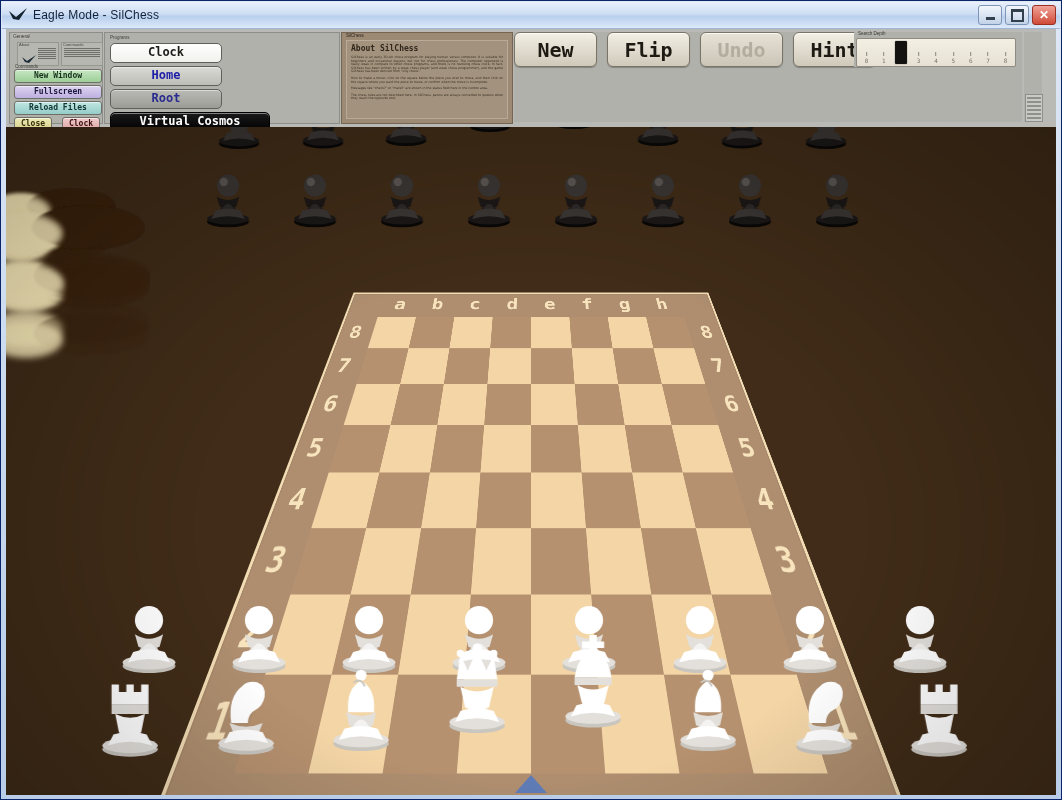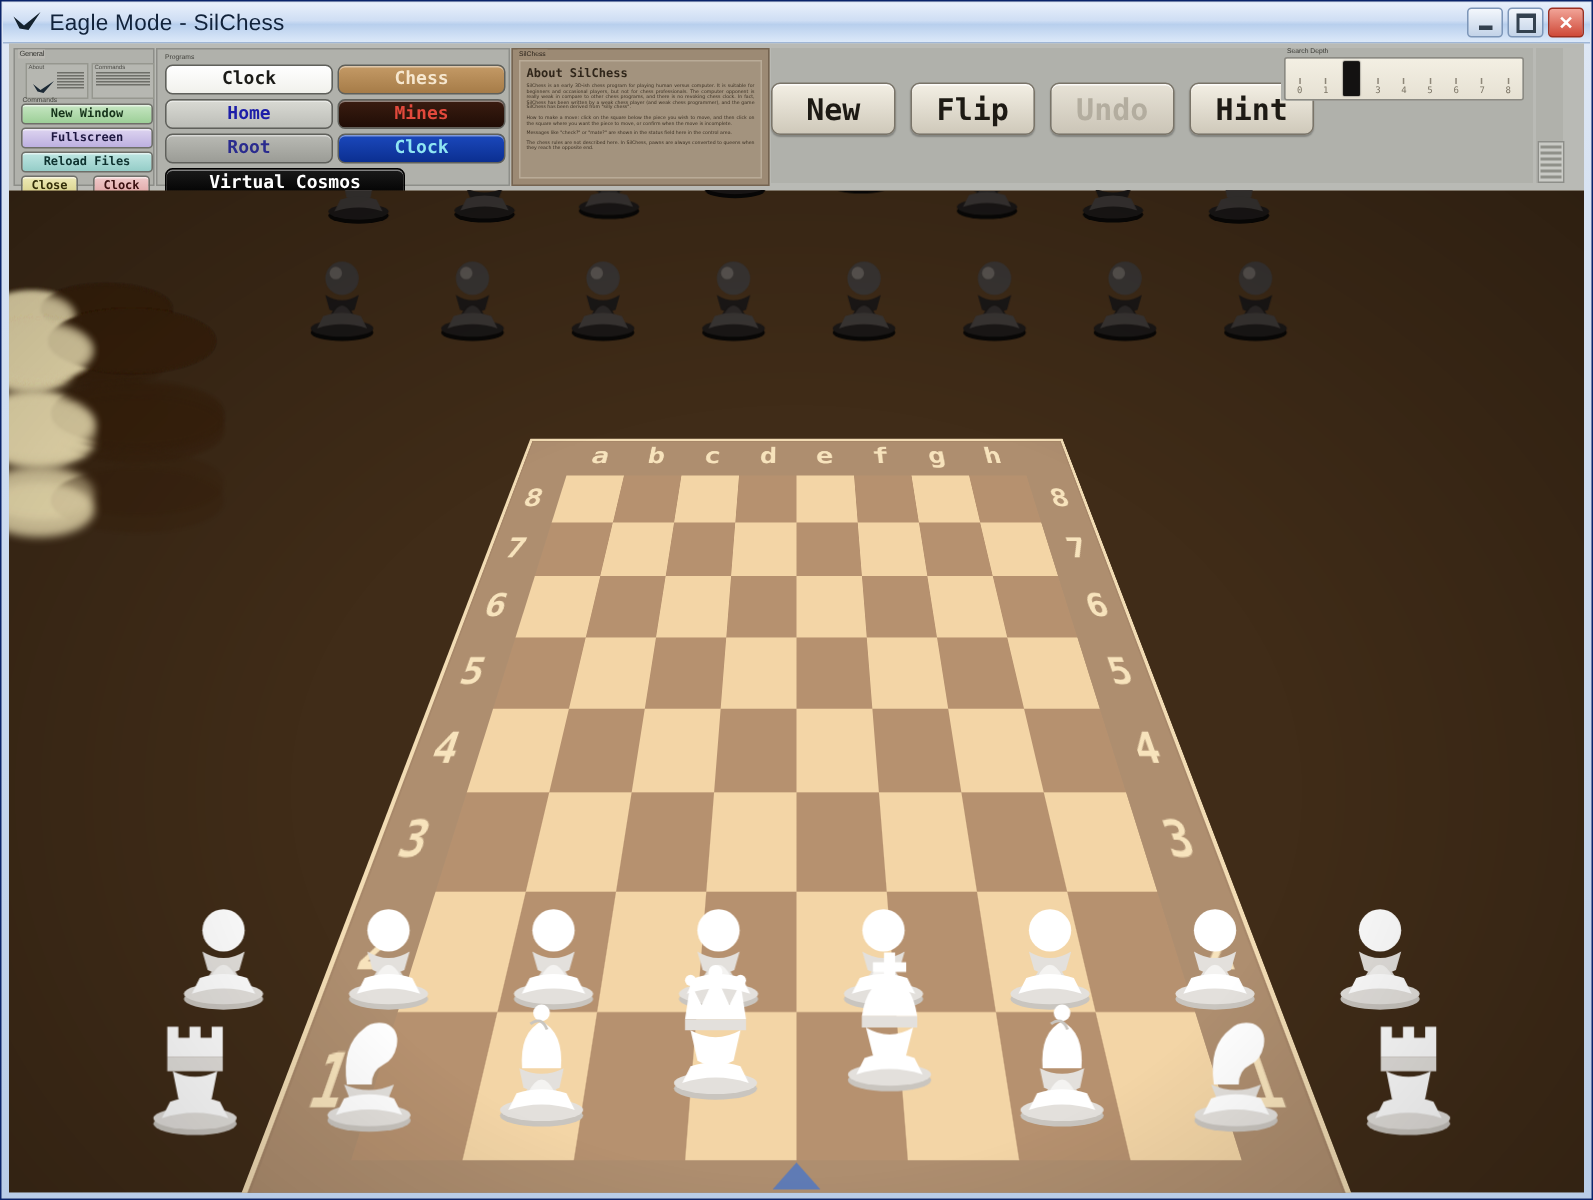--- a/index.html
+++ b/index.html
@@ -6,21 +6,21 @@
   body{font-family:"Liberation Sans",sans-serif;}
   #app{position:relative;width:1062px;height:800px;overflow:hidden;background:#cfd6e0;}
 
   
   .winframe{position:absolute;inset:0;border:1px solid #0a246a;background:linear-gradient(180deg,#dfe8f5 0%,#cddcf0 40%,#b9cde8 100%);}
   .titlebar{position:absolute;left:1px;top:1px;right:1px;height:26px;
      background:linear-gradient(180deg,#e8f0fb 0%,#cfdef4 45%,#b8cfed 55%,#dce9f9 100%);
      display:flex;align-items:center;border-bottom:1px solid #9fb6d6;}
   .titleicon{width:22px;height:20px;margin-left:5px;position:relative;flex:none;}
   .titleicon svg{display:block;}
-  .titletext{font-size:15px;color:#11223a;margin-left:4px;letter-spacing:.2px;}
+  .titletext{font-size:12px;color:#11223a;margin-left:4px;letter-spacing:.2px;}
   .winbtns{position:absolute;right:4px;top:3px;display:flex;gap:3px;}
   .wb{width:22px;height:18px;border:1px solid #7d96b8;border-radius:3px;
       background:linear-gradient(180deg,#f3f7fc,#c3d3e8);display:flex;align-items:center;justify-content:center;}
   .wb i{display:block;background:#33414f;}
   .wb.min i{width:9px;height:3px;margin-top:6px;}
   .wb.max i{width:9px;height:8px;background:transparent;border:2px solid #33414f;border-top-width:3px;}
   .wb.close{background:linear-gradient(180deg,#f1a397,#cf4a38);border-color:#9c2f20;}
   .wb.close span{color:#fff;font-size:12px;font-weight:bold;line-height:1;font-family:"Liberation Sans",sans-serif;}
 
   
@@ -76,21 +76,21 @@
   #pAboutChess{left:335px;top:3px;width:170px;height:90px;background:#9c8a74;border:1px solid #756451;}
   .cap-silchess{position:absolute;left:3px;top:0px;font-size:4.5px;color:#2b231a;line-height:6px;background:#9c8a74;padding:0 1px;}
   .aboutbox{position:absolute;left:4px;top:7px;right:4px;bottom:4px;background:#a3937e;border:1px solid #b9ab97;}
   .abouthdr{font-family:"DejaVu Sans Mono",monospace;font-size:8px;font-weight:bold;color:#30261a;margin:3px 0 3px 4px;}
   .abouttext{margin:0 4px;}
   .abouttext p{margin:0 0 3px 0;font-size:3.1px;line-height:3.6px;color:#3a2f22;
      font-family:"DejaVu Sans",sans-serif;text-align:justify;}
 
   
   #pCtrl{left:508px;top:3px;width:508px;height:90px;background:#b0b1ab;border:none;}
-  .ctlbtns{position:absolute;left:0;top:0;display:flex;gap:10px;margin-top:23px;}
+  .ctlbtns{position:absolute;left:0;top:0;display:flex;gap:10px;}
   .cbtn{width:81px;height:33px;border-radius:6px;border:1px solid #7a7468;
      background:linear-gradient(180deg,#f3efe4,#cfc9ba);
      font-family:"DejaVu Sans Mono",monospace;font-size:20px;font-weight:bold;color:#1d1a14;
      display:flex;align-items:center;justify-content:center;
      box-shadow:inset 0 1px 0 rgba(255,255,255,.8), 0 1px 1px rgba(0,0,0,.25);}
   .cbtn.disabled{color:#b3ad9f;background:linear-gradient(180deg,#e7e2d6,#cbc5b7);}
 
   .sliderbox{position:absolute;left:340px;top:0px;width:164px;height:35px;background:#b0b1ab;}
   .slider-cap{position:absolute;left:4px;top:-1px;font-size:4.5px;color:#3a3a35;line-height:6px;}
   .slider-track{position:absolute;left:2px;top:6px;right:2px;height:27px;border:1px solid #8b8a83;
@@ -224,25 +224,20 @@
       </div>
 
       <div class="panel" id="pPrograms">
         <div class="cap-programs">Programs</div>
         <div class="progcol colA">
           <div class="pbtn b-help">Clock</div>
           <div class="pbtn b-home">Home</div>
           <div class="pbtn b-root">Root</div>
           <div class="pbtn b-vcosmos">Virtual Cosmos</div>
         </div>
-        <div class="progcol colB">
-          <div class="pbtn b-chess">Chess</div>
-          <div class="pbtn b-mines">Mines</div>
-          <div class="pbtn b-clock">Clock</div>
-        </div>
       </div>
 
       <div class="panel" id="pAboutChess">
         <div class="cap-silchess">SilChess</div>
         <div class="aboutbox">
           <div class="abouthdr">About SilChess</div>
           <div class="abouttext">
             <p>SilChess is an early 3D-ish chess program for playing human versus computer. It is suitable for beginners and occasional players, but not for chess professionals. The computer opponent is really weak in compare to other chess programs, and there is no revoking chess clock. In fact, SilChess has been written by a weak chess player (and weak chess programmer), and the game SilChess has been derived from "silly chess".</p>
             <p>How to make a move: click on the square below the piece you wish to move, and then click on the square where you want the piece to move, or confirm when the move is incomplete.</p>
             <p>Messages like "check?" or "mate?" are shown in the status field here in the control area.</p>

